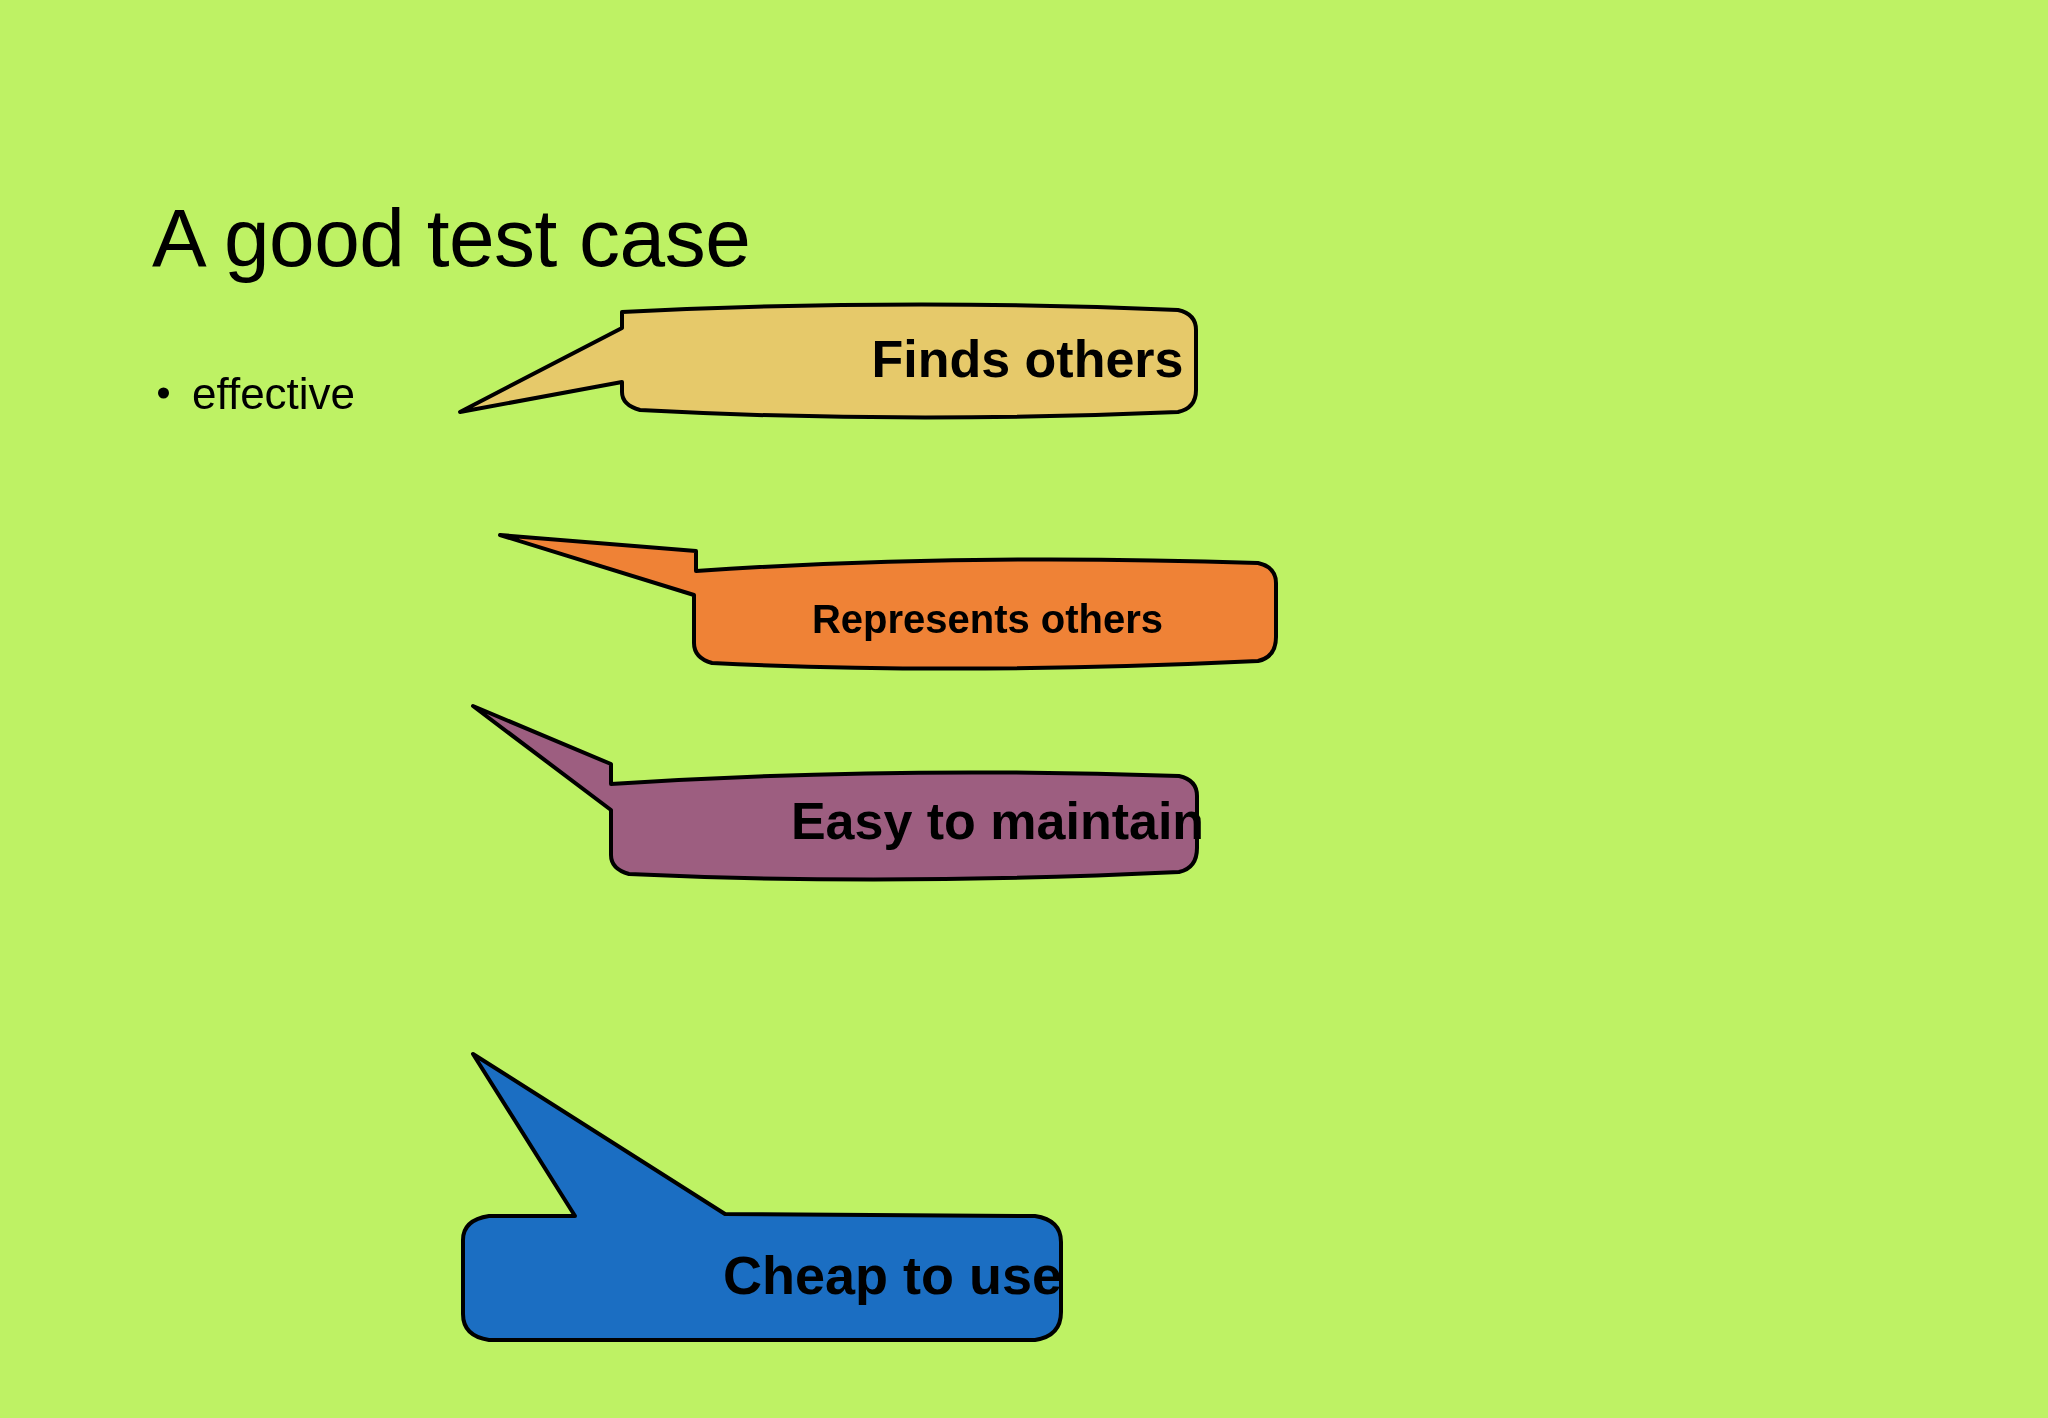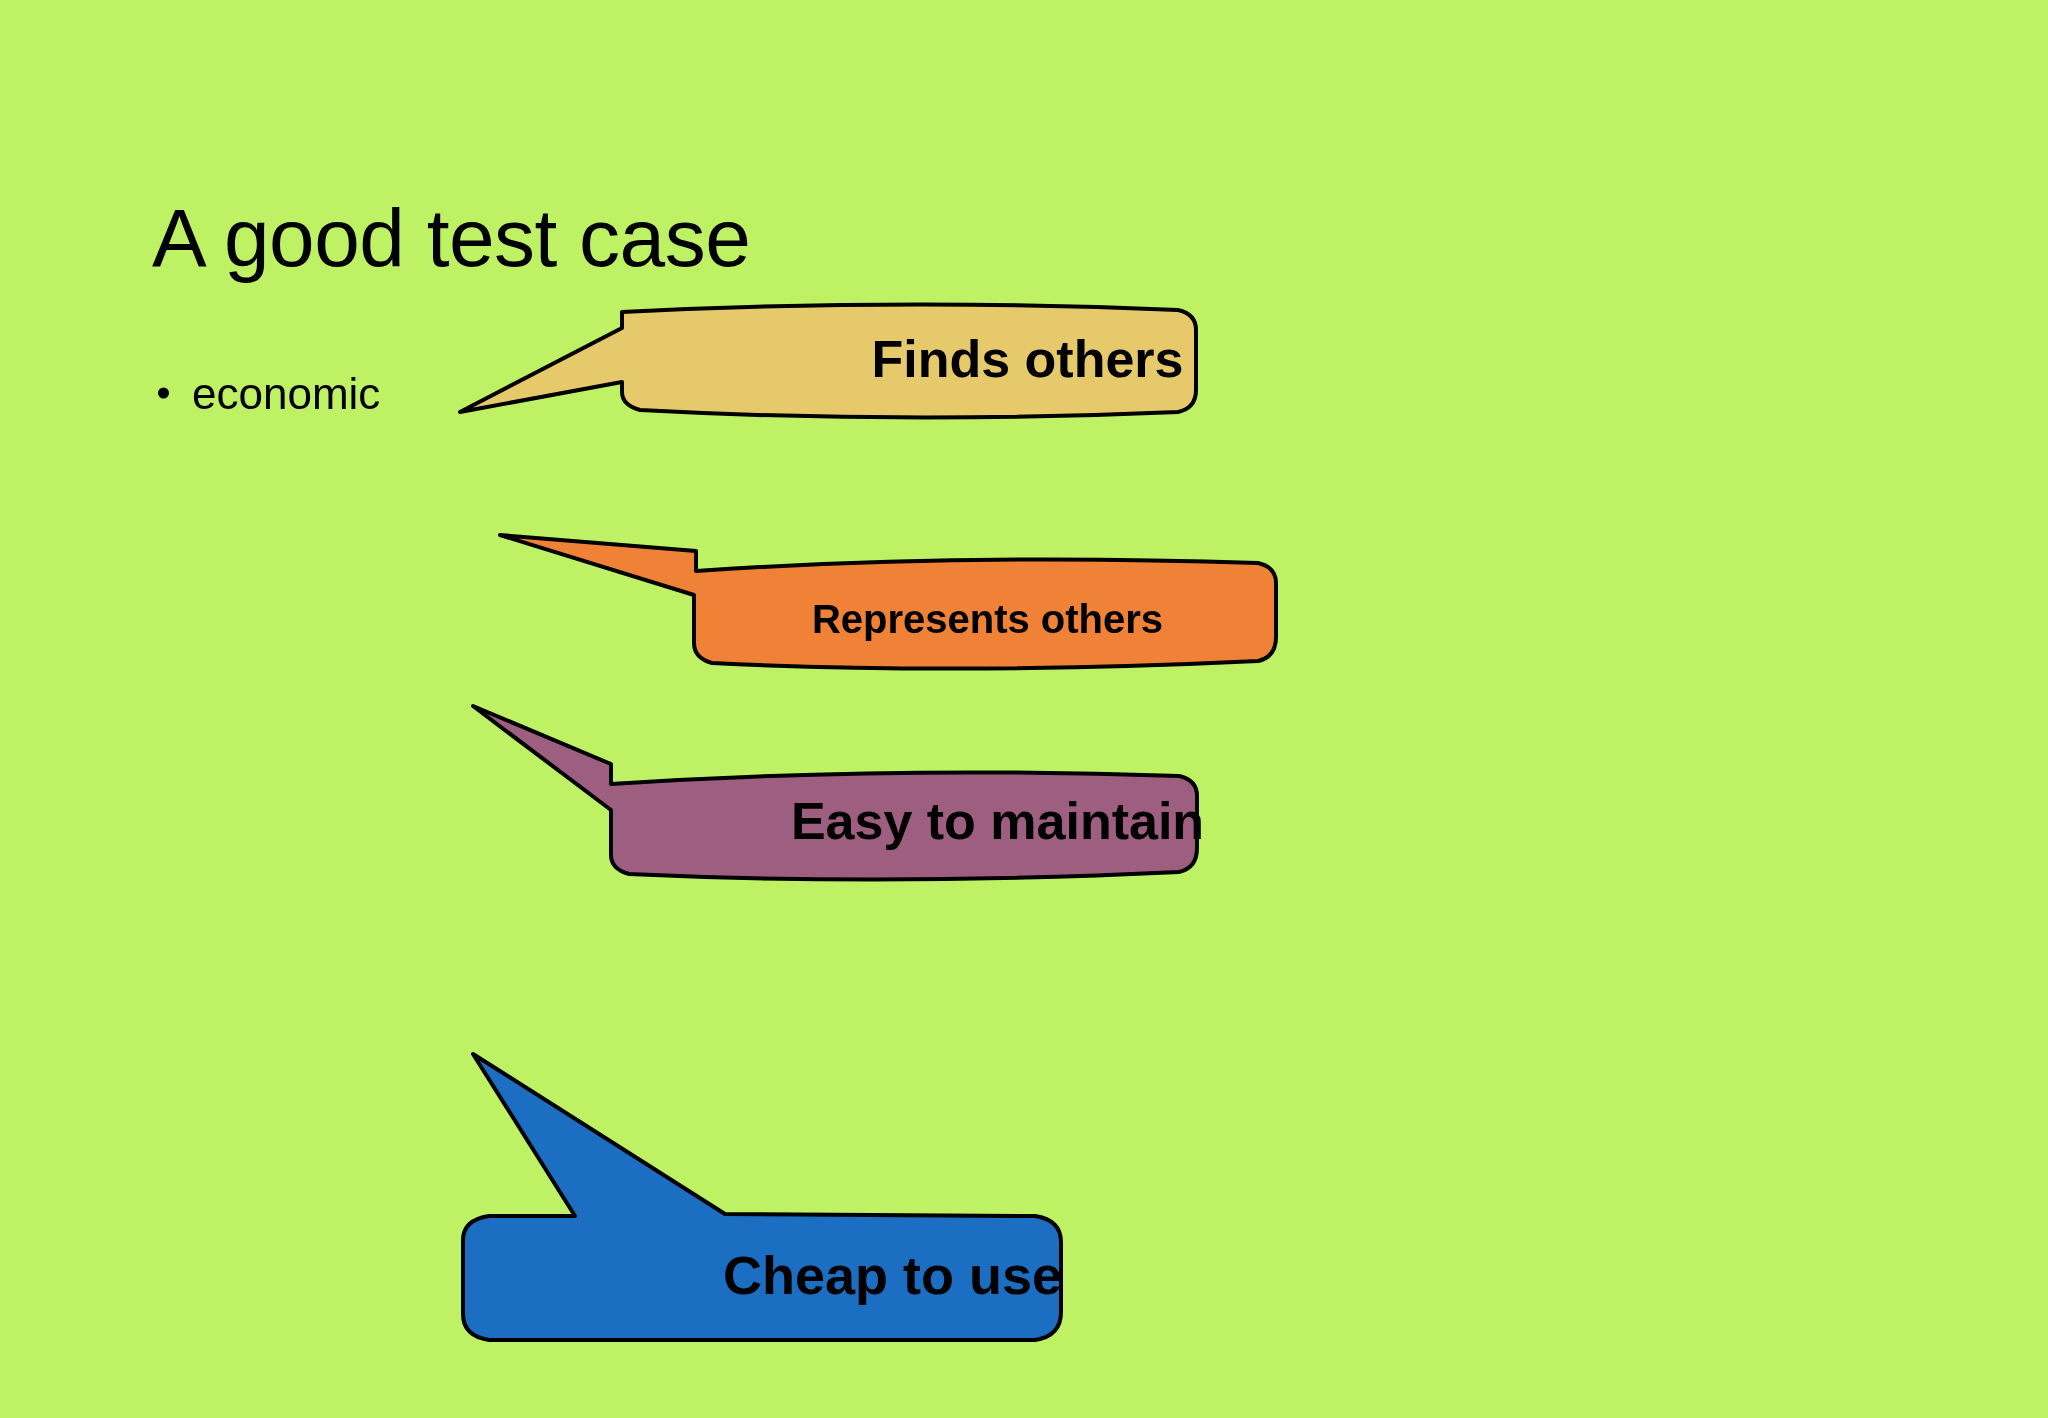--- a/index.html
+++ b/index.html
@@ -133,21 +133,21 @@
 </head>
 <body>
 
 <div class="slide">
 
   <h1 class="slide-title">A good test case</h1>
 
   <ul class="bullet-list">
     <li class="bullet-item">
       <span class="bullet-dot"></span>
-      <span>economic</span>
+      <span>effective</span>
     </li>
   </ul>
 
   <div class="callout" id="callout-finds-faults">
     <svg width="600" height="120" viewBox="0 0 600 120">
       <path d="M 22 12
                Q 300 -2 578 10
                Q 596 14 596 30
                L 596 90
                Q 596 108 578 112

